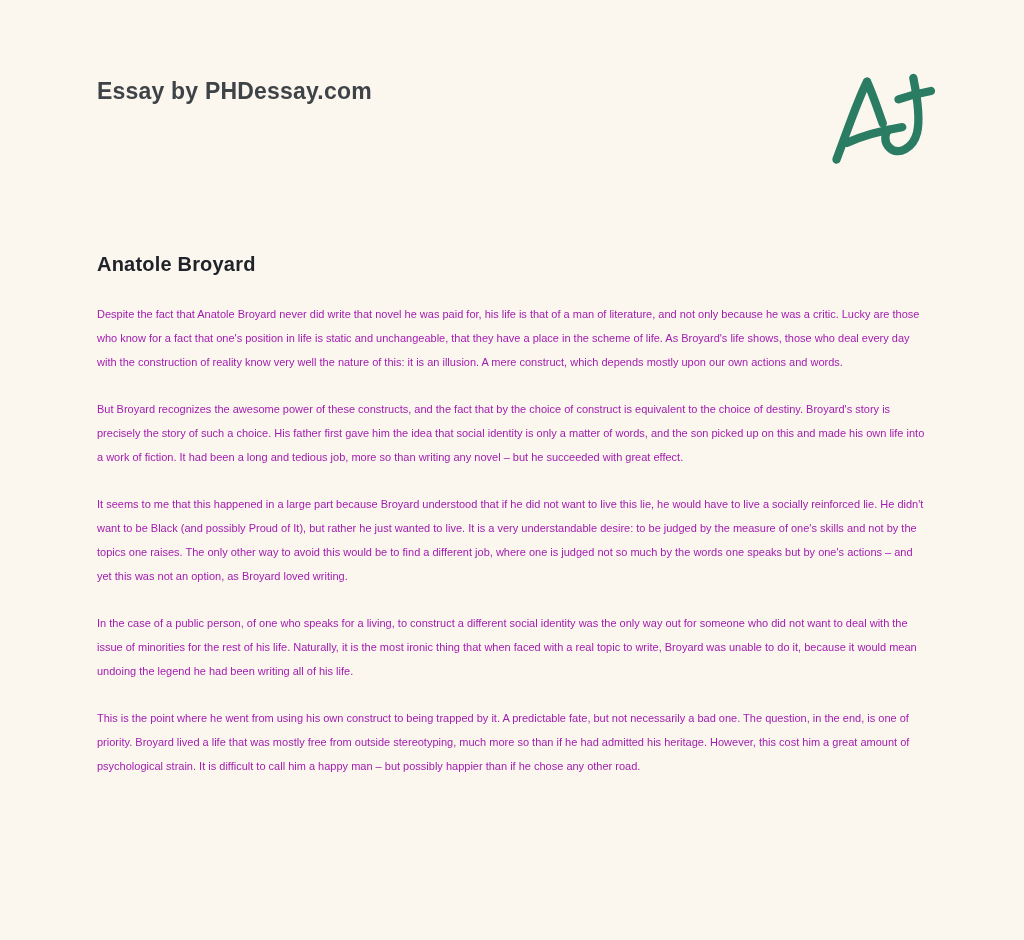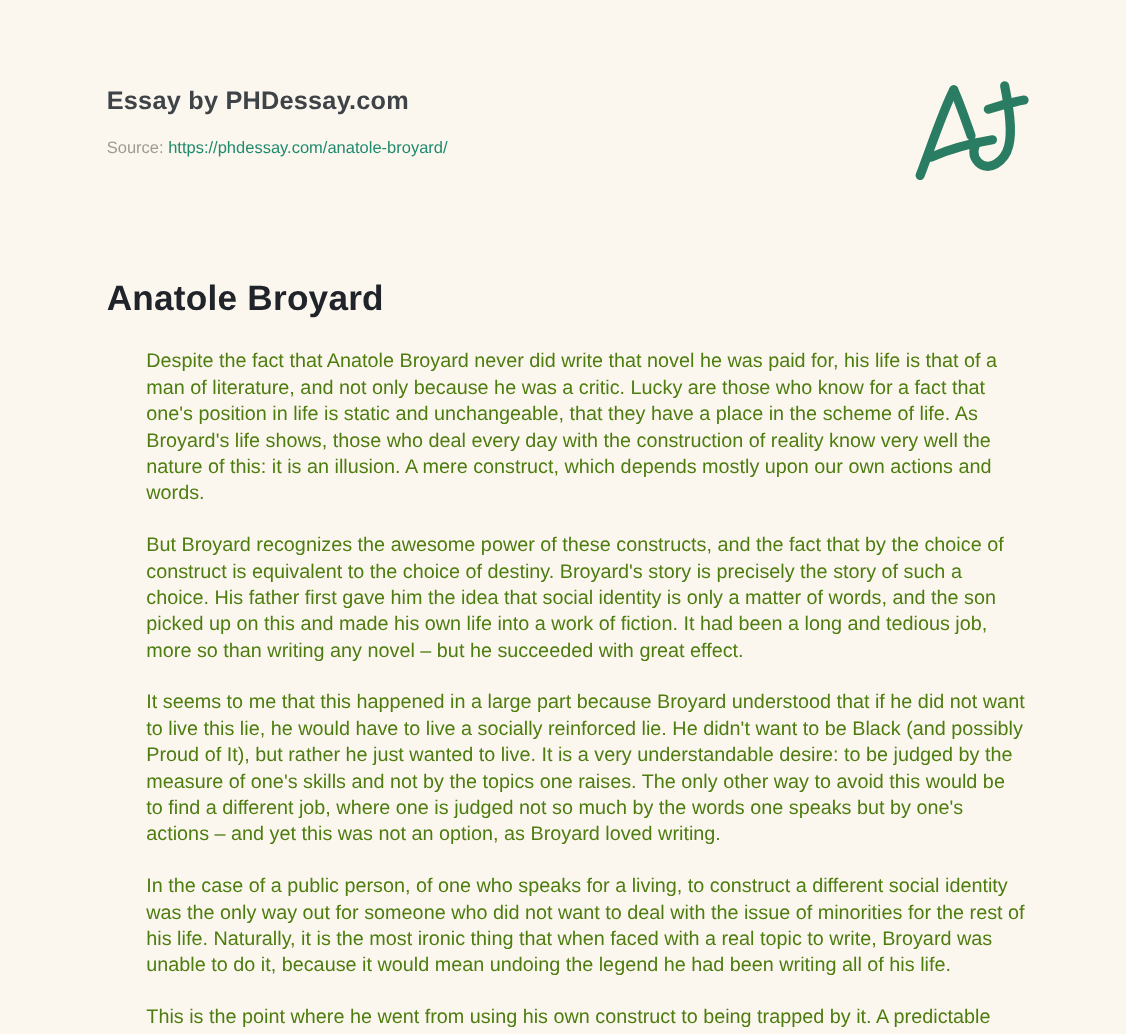--- a/index.html
+++ b/index.html
@@ -50,49 +50,44 @@
 
   .logo {
     width: 112px;
     height: 100px;
     flex: 0 0 auto;
     margin-right: -4px;
   }
 
   .essay-title {
     margin-top: 87px;
-    font-size: 32px;
+    font-size: 20px;
     font-weight: 700;
     color: #20242a;
     letter-spacing: 0.2px;
   }
 
   .essay-body { margin-top: 26px; }
 
   .essay-body p {
-    font-size: 18px;
+    font-size: 11px;
     line-height: 24px;
-    color: #4d7c0f;
+    color: #a21caf;
     margin-bottom: 23px;
     max-width: 832px;
-    margin-left: 36px;
   }
 </style>
 </head>
 <body>
 
 <div class="page">
 
   <div class="header-row">
     <div class="header-text">
       <div class="site-title">Essay by PHDessay.com</div>
-      <div class="source-line">
-        <span>Source:</span>
-        <a class="source-link" href="#">https://phdessay.com/anatole-broyard/</a>
-      </div>
     </div>
 
     <svg class="logo" viewBox="0 0 120 108" fill="none" stroke="#2a7d62" stroke-width="9" stroke-linecap="round" stroke-linejoin="round">
 
       <path d="M13 101 C 24 72, 36 36, 46 17"></path>
 
       <path d="M46 17 C 52 30, 58 48, 63 62"></path>
 
       <path d="M24 83 C 44 74, 66 69, 84 66"></path>
 

